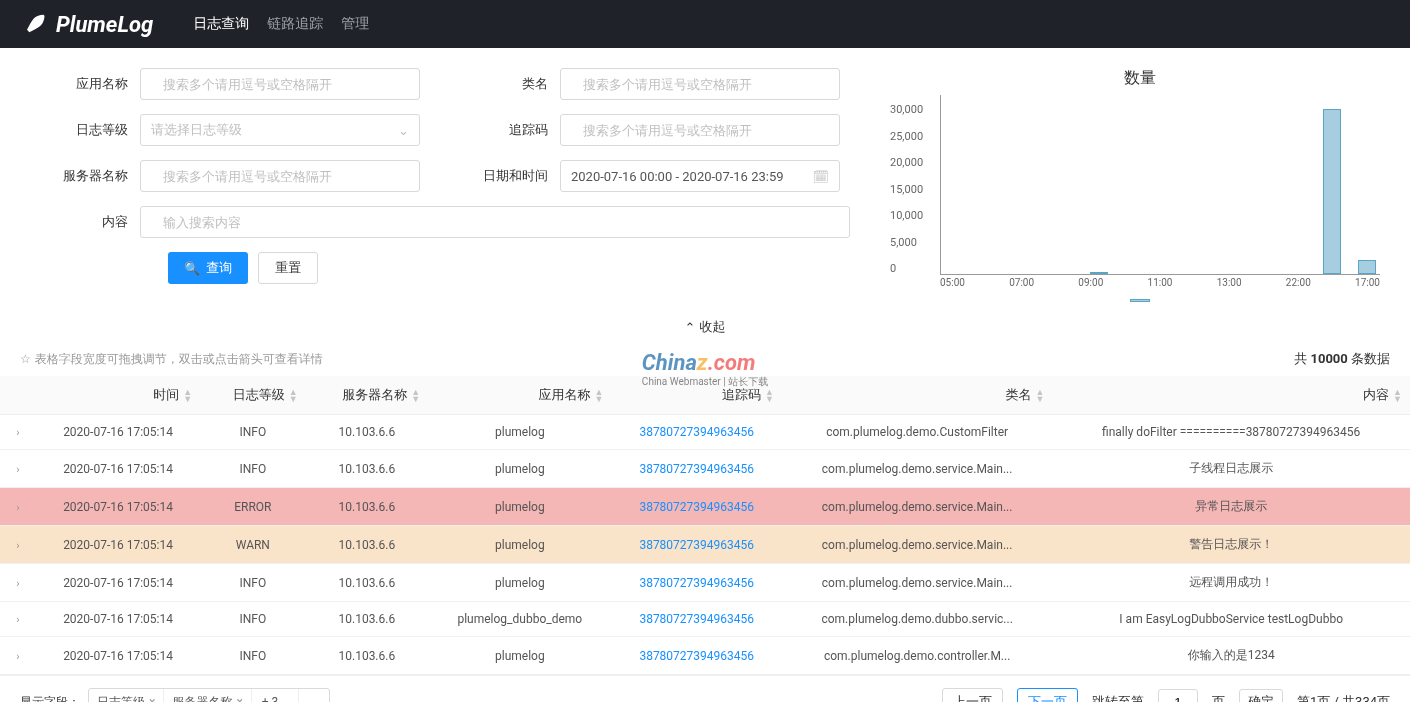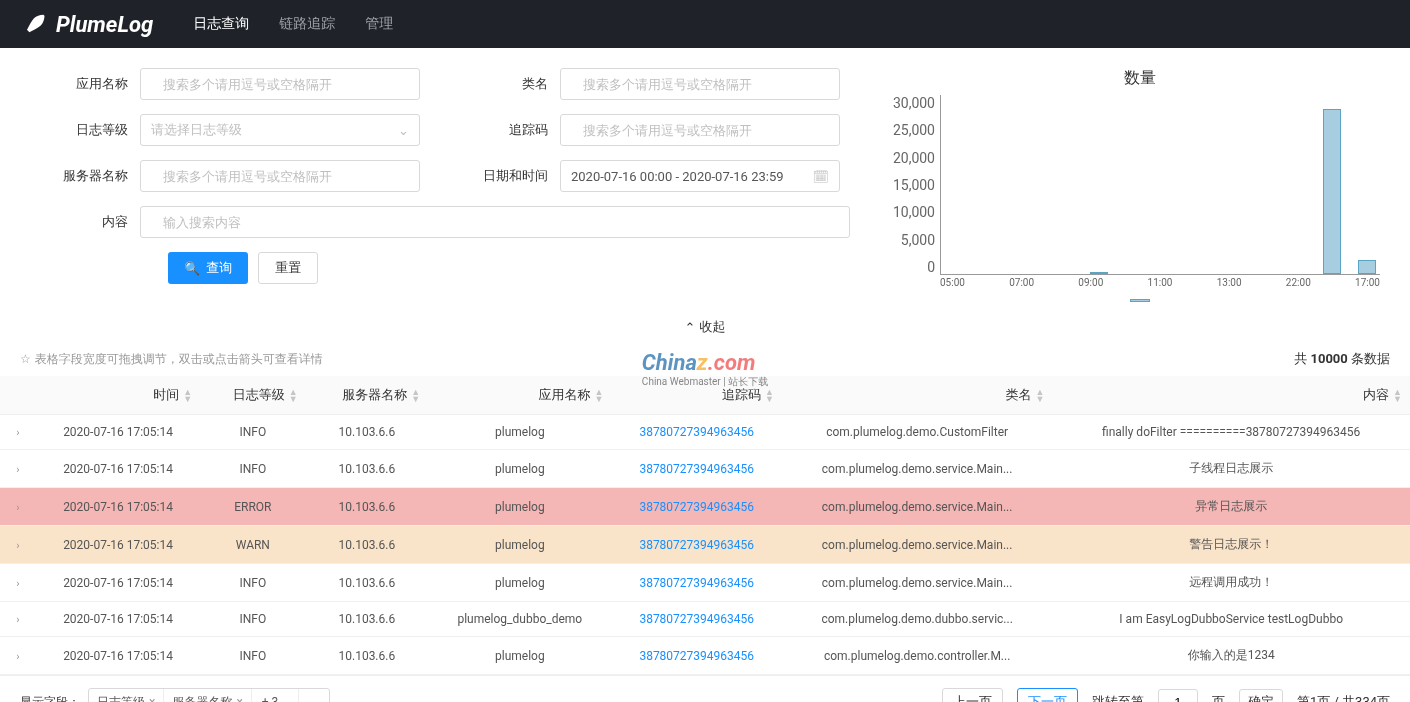--- a/index.html
+++ b/index.html
@@ -1,21 +1,21 @@
 <!DOCTYPE html>
 <html><head>
   <meta charset="utf-8">
   <style>
     * { box-sizing: border-box; margin: 0; padding: 0; }
     body { font-family: -apple-system, BlinkMacSystemFont, "Segoe UI", Roboto, "Helvetica Neue", Arial, sans-serif; font-size: 13px; color: #333; background: #fff; }
     
     .topbar { background: #1f2329; height: 48px; display: flex; align-items: center; padding: 0 20px; }
     .logo { display: flex; align-items: center; gap: 8px; color: #fff; font-size: 22px; font-weight: 700; margin-right: 40px; font-style: italic; }
     .logo-icon { width: 28px; height: 28px; }
-    .nav { display: flex; gap: 30px; }
+    .nav { display: flex; gap: 18px; }
     .nav-item { color: #9ea3a8; font-size: 14px; cursor: pointer; }
     .nav-item.active { color: #fff; font-weight: 500; }
     
     .search-section { padding: 20px 20px 10px; display: flex; gap: 20px; }
     .search-form { flex: 1; display: flex; flex-direction: column; gap: 14px; }
     .form-row { display: flex; gap: 20px; }
     .form-item { display: flex; align-items: center; }
     .form-label { width: 120px; text-align: right; padding-right: 12px; color: #333; font-size: 13px; }
     .form-input { width: 280px; height: 32px; border: 1px solid #d9d9d9; border-radius: 3px; padding: 0 22px; font-size: 13px; color: #333; outline: none; }
     .form-input::placeholder { color: #bfbfbf; }
@@ -24,21 +24,21 @@
     .form-date { width: 280px; height: 32px; border: 1px solid #d9d9d9; border-radius: 3px; padding: 0 10px; font-size: 13px; color: #555; display: flex; align-items: center; justify-content: space-between; }
     .calendar-icon { color: #bfbfbf; }
     
     .btn-row { display: flex; gap: 10px; padding-left: 148px; }
     .btn-primary { height: 32px; padding: 0 16px; background: #1890ff; color: #fff; border: none; border-radius: 3px; cursor: pointer; font-size: 13px; display: flex; align-items: center; gap: 6px; }
     .btn-default { height: 32px; padding: 0 16px; background: #fff; color: #333; border: 1px solid #d9d9d9; border-radius: 3px; cursor: pointer; font-size: 13px; }
     
     .chart-panel { width: 500px; }
     .chart-title { text-align: center; font-size: 16px; color: #333; margin-bottom: 6px; font-weight: 500; }
     .chart-container { height: 200px; position: relative; }
-    .chart-y-axis { position: absolute; left: 0; top: 0; bottom: 20px; width: 50px; display: flex; flex-direction: column; justify-content: space-between; align-items: flex-end; font-size: 14px; color: #666; padding-right: 5px; }
+    .chart-y-axis { position: absolute; left: 0; top: 8px; bottom: 20px; width: 50px; display: flex; flex-direction: column; justify-content: space-between; font-size: 11px; color: #666; padding-right: 5px; }
     .chart-plot { position: absolute; left: 50px; right: 10px; top: 0; bottom: 20px; border-left: 1px solid #999; border-bottom: 1px solid #999; }
     .chart-x-axis { position: absolute; left: 50px; right: 10px; bottom: 0; height: 18px; display: flex; justify-content: space-between; font-size: 10px; color: #666; margin-top: 48px; }
     .bar { position: absolute; bottom: 0; width: 18px; background: #a7cde0; border: 1px solid #5aa4c5; }
     .chart-legend { display:flex; justify-content:center; margin-top:4px; }
     .legend-dash { width:20px; height:3px; background:#a7cde0; border:1px solid #5aa4c5; }
     
     .collapse-row { text-align: center; padding: 6px 0; font-size: 13px; color: #333; display:flex; justify-content:center; gap:4px; align-items:center; cursor:pointer; }
     
     .info-row { display: flex; justify-content: space-between; padding: 8px 20px; align-items: center; }
     .tip-text { color: #999; font-size: 12px; display:flex; align-items:center; gap:4px; }

